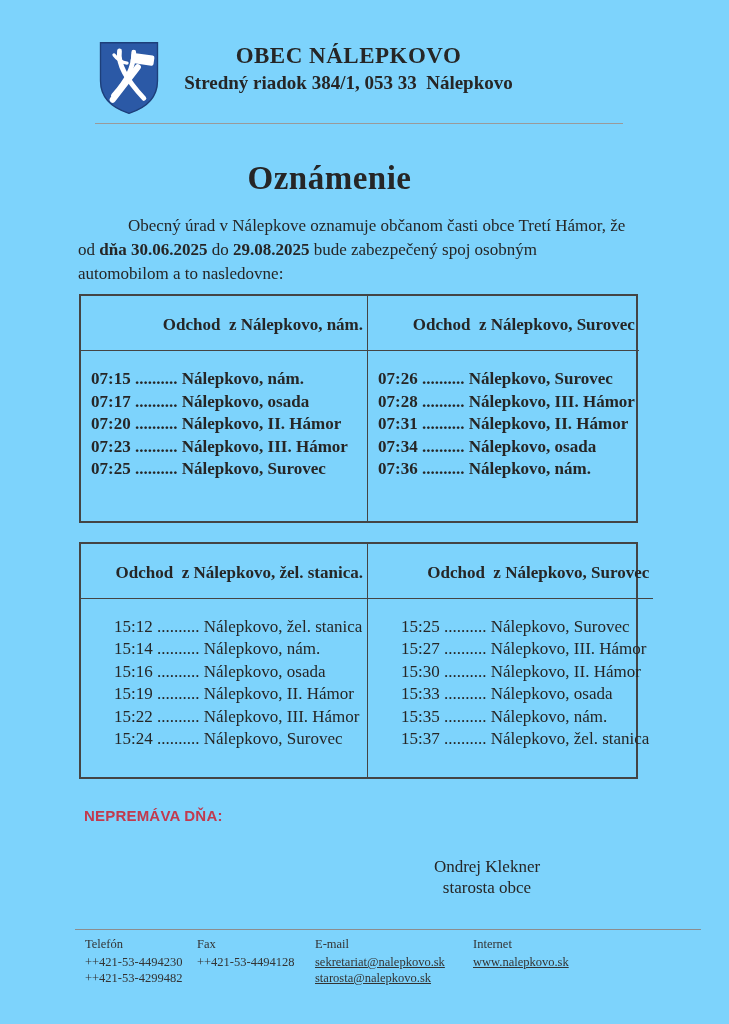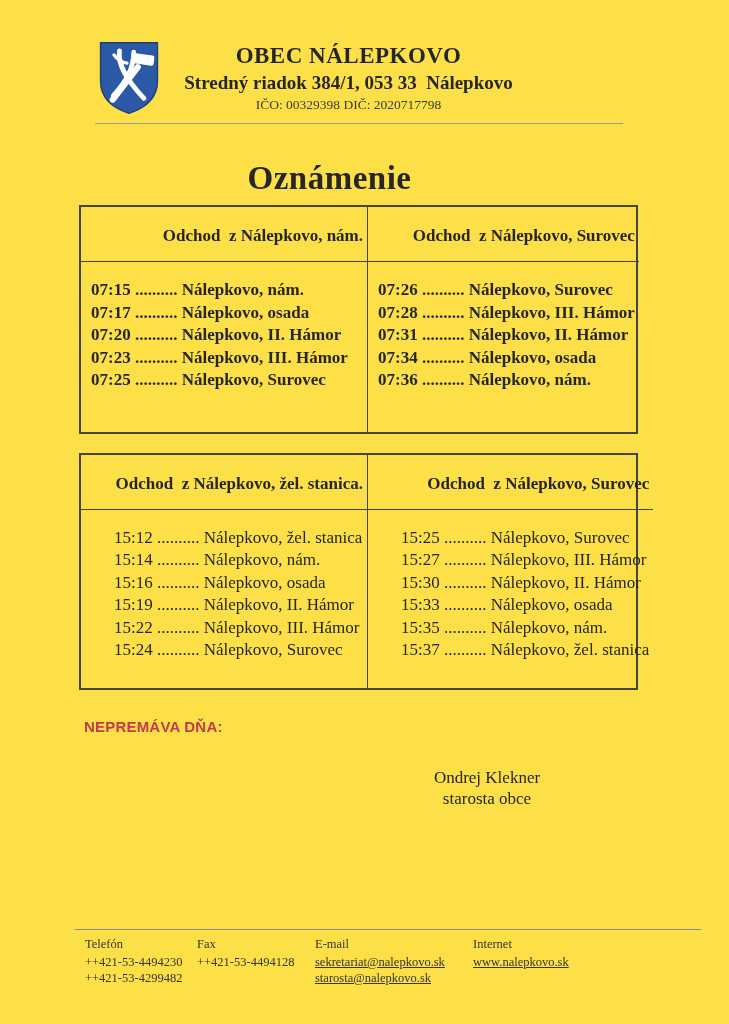--- a/index.html
+++ b/index.html
@@ -1,21 +1,21 @@
 <!DOCTYPE html>
 <html><head>
 <meta charset="utf-8">
 <style>
   * { margin: 0; padding: 0; box-sizing: border-box; }
   html, body { background: #e8e8e8; }
   .page {
     position: relative;
     width: 729px; height: 1024px;
     margin: 0 auto;
-    background: #fde047;
+    background: #7dd3fc;
     font-family: "Liberation Serif", serif;
     color: #262626;
     overflow: hidden;
   }
   
   .header { display: flex; align-items: flex-start; margin: 40px 95px 0 95px; }
   .logo { width: 68px; height: 76px; flex: 0 0 auto; }
   .header-text { flex: 1; text-align: center; padding-right: 100px; padding-top: 2px; }
   .org-name { font-size: 23px; font-weight: bold; letter-spacing: 0.5px; line-height: 28px; }
   .org-address { font-size: 19px; font-weight: bold; line-height: 25px; }
@@ -78,27 +78,31 @@
       <path d="M8 4 H92 V60 C92 88 72 101 50 108 C28 101 8 88 8 60 Z" fill="#2b59a6" stroke="#1d3f7a" stroke-width="2"></path>
       <rect x="53" y="21" width="34" height="15" rx="3" fill="#ffffff" transform="rotate(8 70 28)"></rect>
       <line x1="26" y1="88" x2="63" y2="40" stroke="#ffffff" stroke-width="9" stroke-linecap="round"></line>
       <path d="M36 16 C33 36 46 58 72 86" stroke="#ffffff" stroke-width="7" fill="none" stroke-linecap="round"></path>
       <path d="M57 18 C57 42 46 60 27 82" stroke="#ffffff" stroke-width="7" fill="none" stroke-linecap="round"></path>
       <path d="M28 22 C34 30 40 33 47 34" stroke="#ffffff" stroke-width="5" fill="none" stroke-linecap="round"></path>
     </svg>
     <div class="header-text">
       <div class="org-name">OBEC NÁLEPKOVO</div>
       <div class="org-address">Stredný riadok 384/1, 053 33&nbsp; Nálepkovo</div>
-      <div class="org-reg">IČO: 00329398 DIČ: 2020717798</div>
     </div>
   </div>
   <hr class="header-rule">
 
   <div class="doc-title">Oznámenie</div>
 
+  <div class="intro">
+    <div class="indent">Obecný úrad v Nálepkove oznamuje občanom časti obce Tretí Hámor, že</div>
+    <div><span>od </span><b>dňa 30.06.2025</b><span> do </span><b>29.08.2025</b><span> bude zabezpečený spoj osobným</span></div>
+    <div>automobilom a to nasledovne:</div>
+  </div>
 
   <div class="sched-table t1">
     <div class="hcell">Odchod &nbsp;z Nálepkovo, nám.</div>
     <div class="hcell right">Odchod &nbsp;z Nálepkovo, Surovec</div>
     <div class="bcell">
       <div class="sched-row">07:15 .......... Nálepkovo, nám.</div>
       <div class="sched-row">07:17 .......... Nálepkovo, osada</div>
       <div class="sched-row">07:20 .......... Nálepkovo, II. Hámor</div>
       <div class="sched-row">07:23 .......... Nálepkovo, III. Hámor</div>
       <div class="sched-row">07:25 .......... Nálepkovo, Surovec</div>

